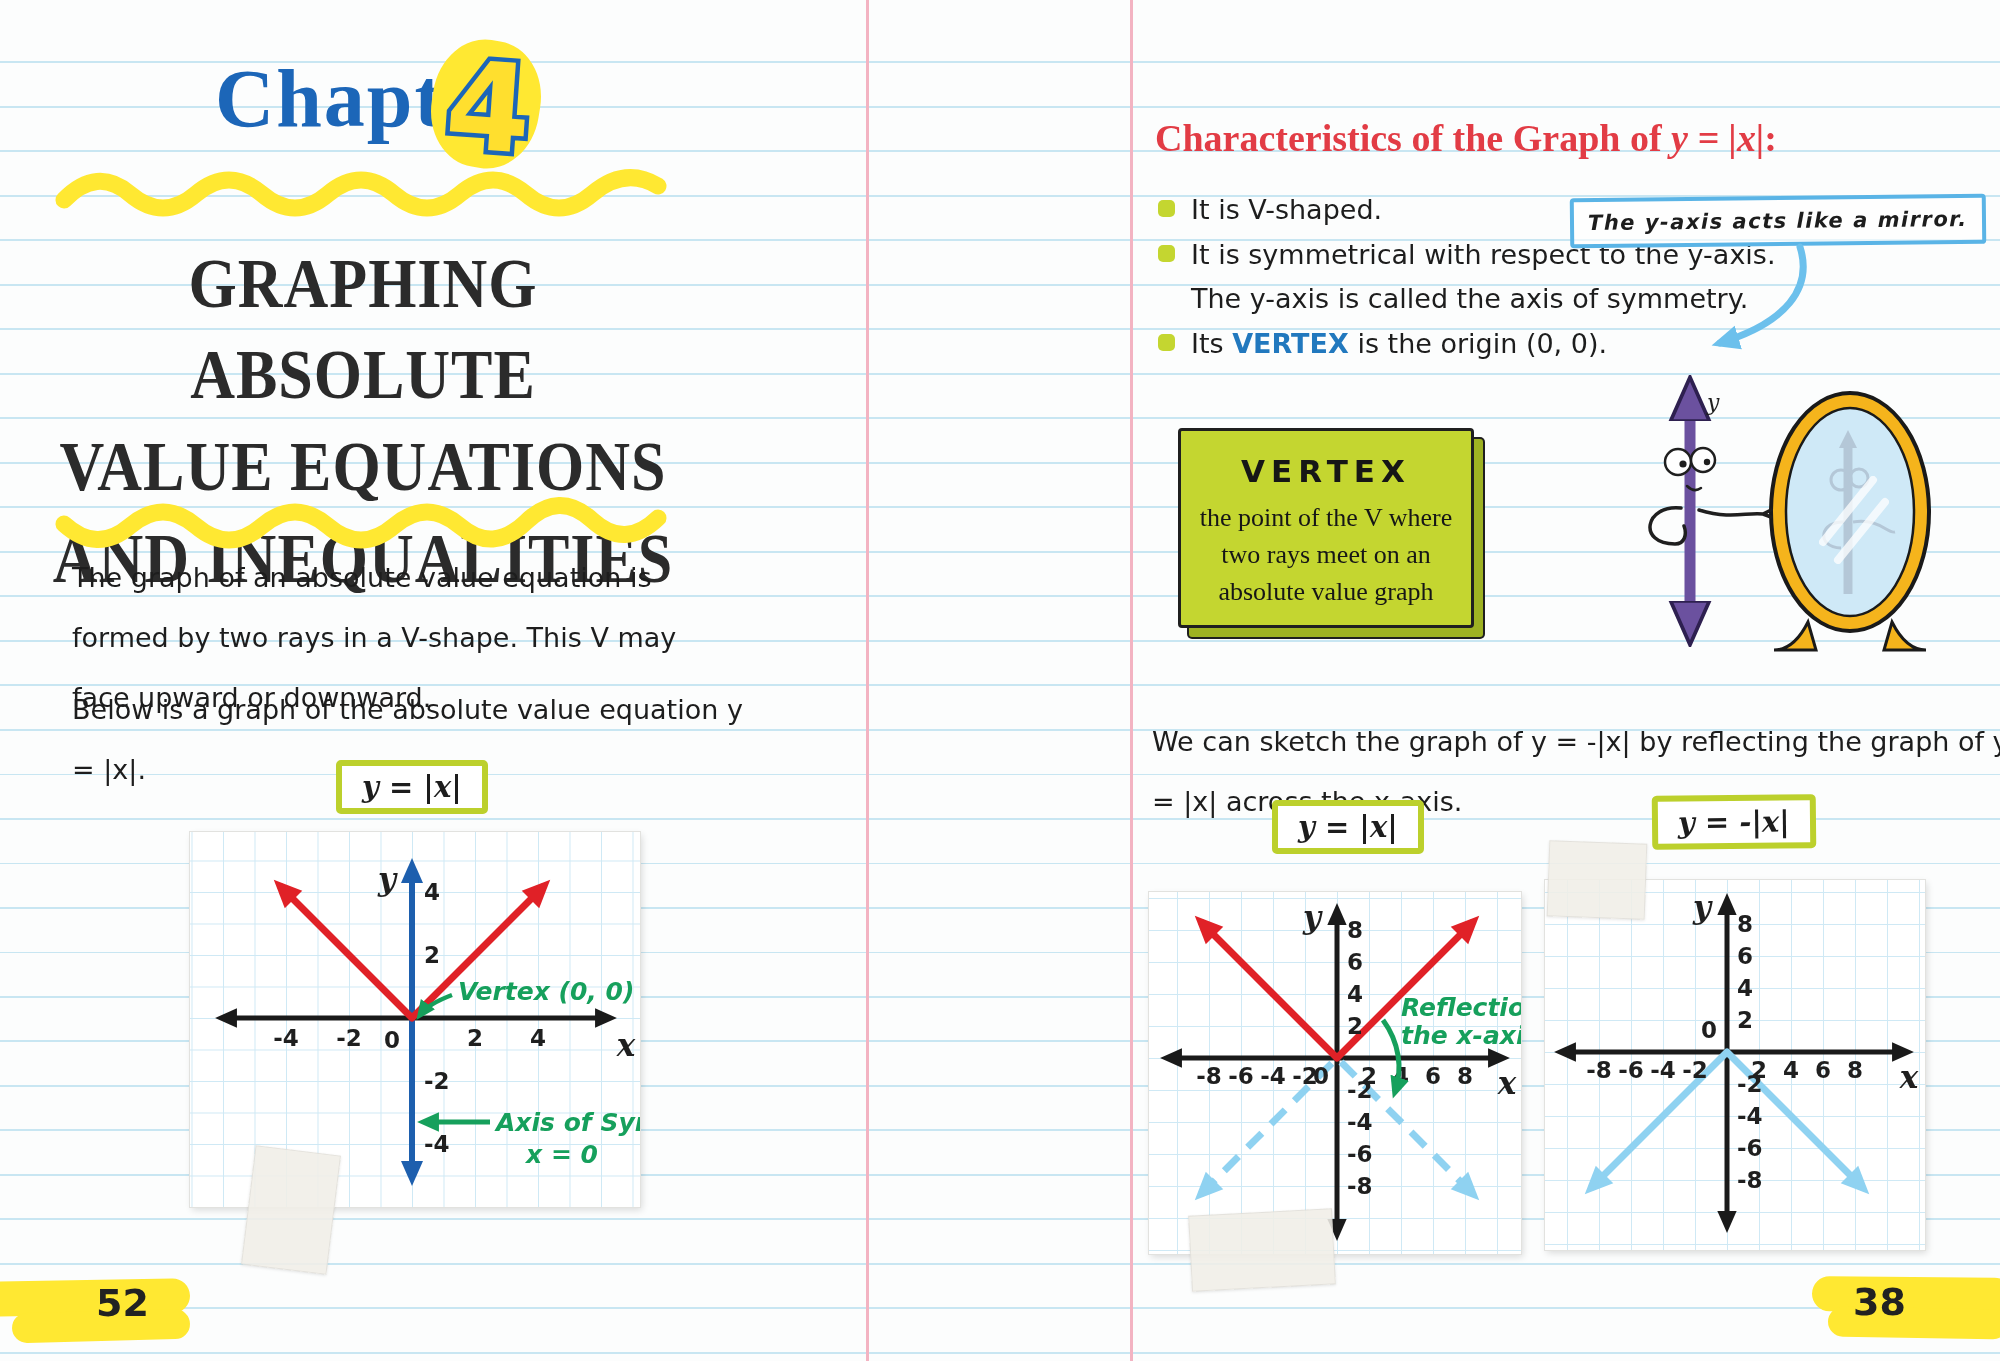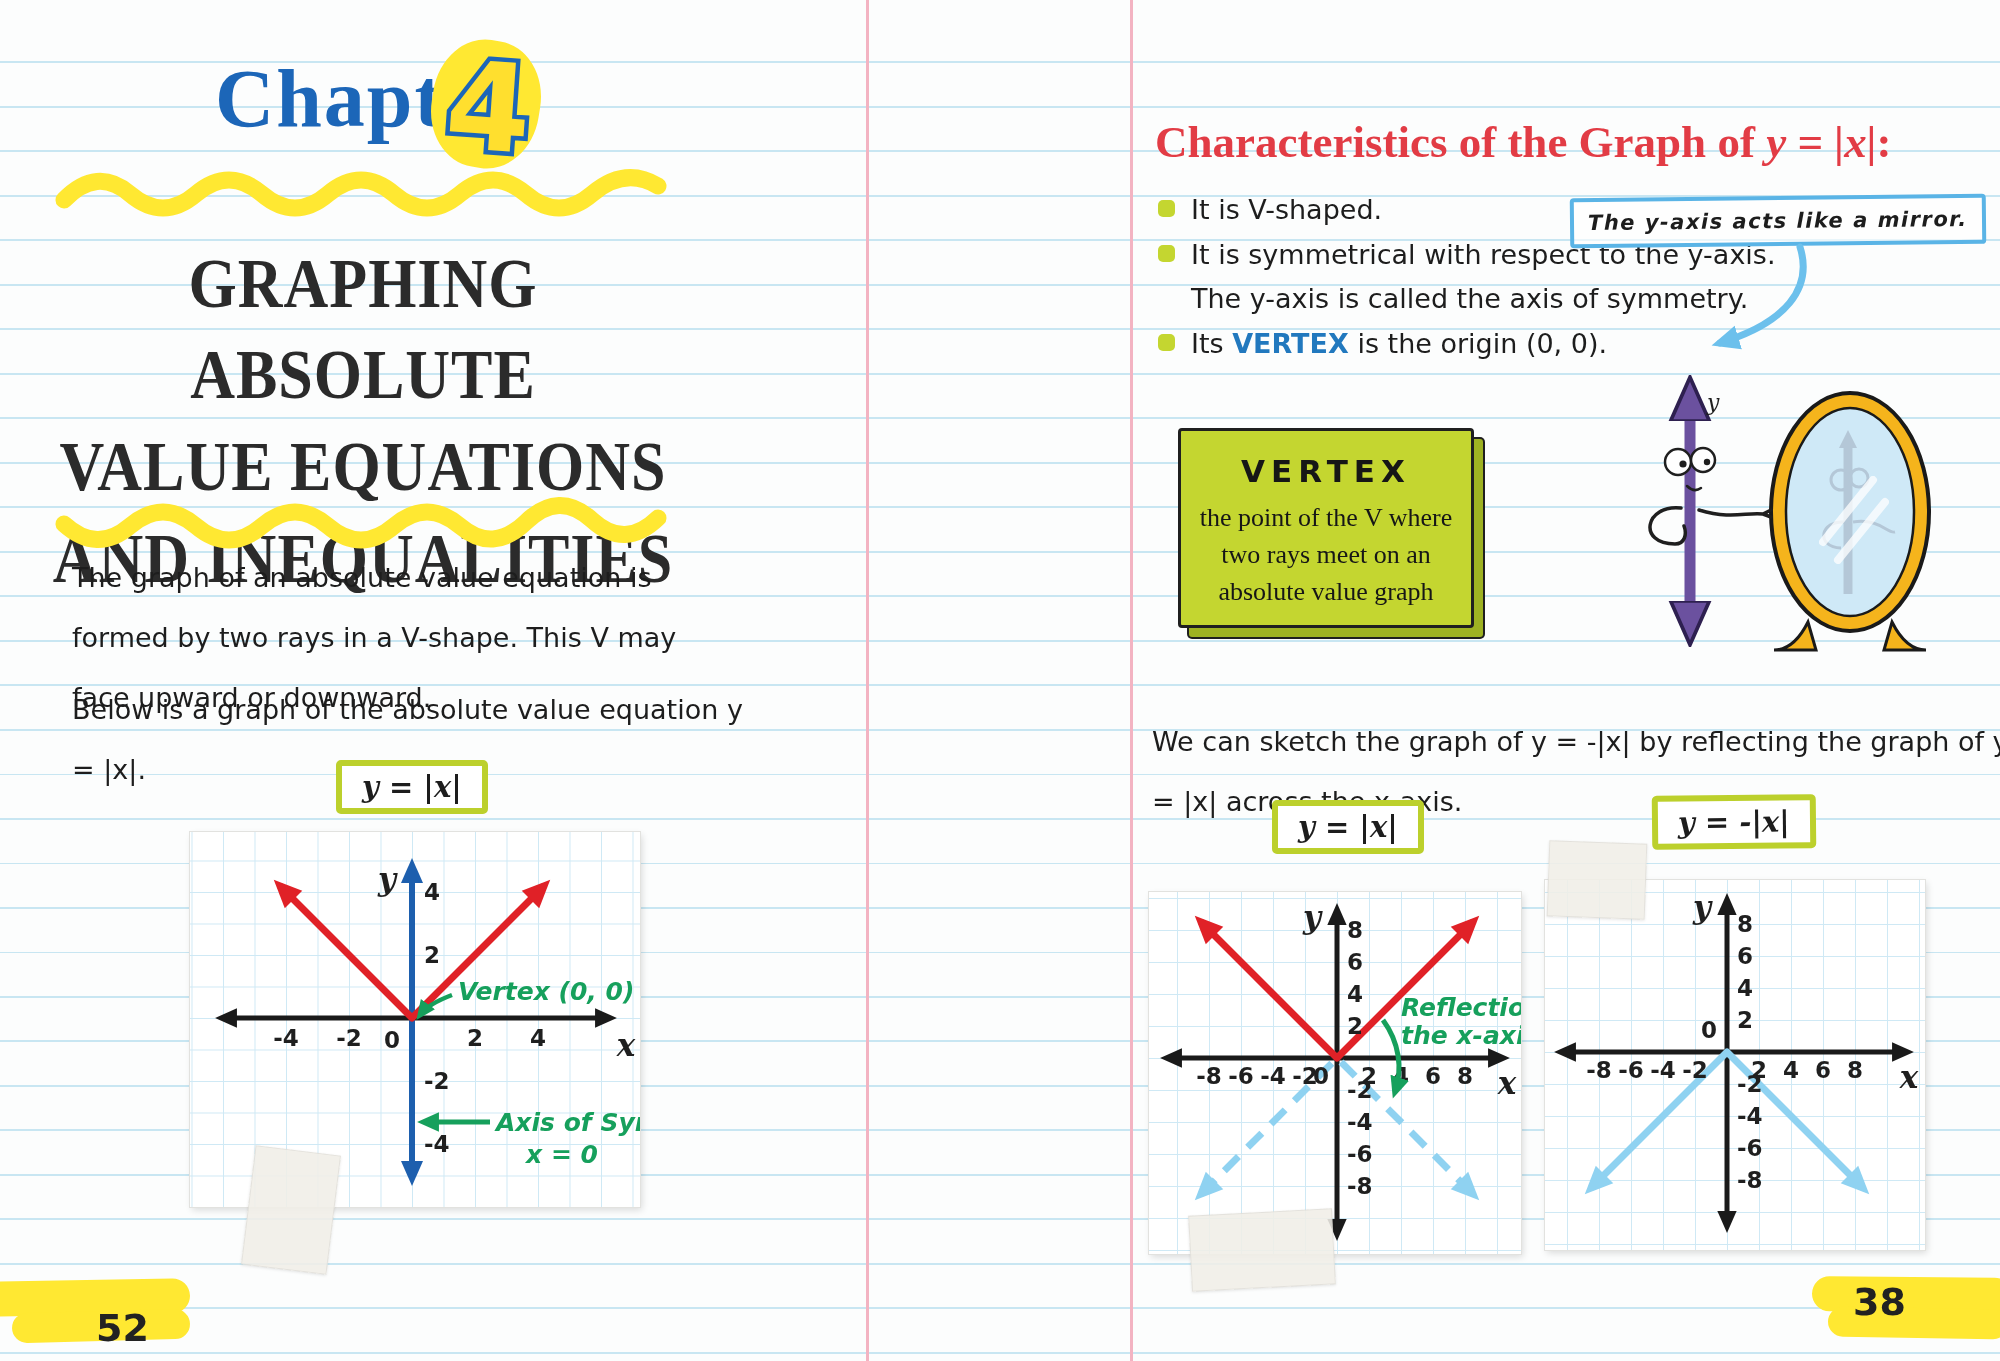--- a/index.html
+++ b/index.html
@@ -16,21 +16,21 @@
              color:#2b2b2b;text-align:center;letter-spacing:1px;transform:scaleY(1.13);transform-origin:top center;}
   .para{font-size:27px;line-height:60px;color:#1d1d1d;}
   .eqbox{background:#ffffff;border:6px solid #bcd02c;border-radius:5px;padding:4px 20px;
          font-family:"DejaVu Serif",serif;font-style:italic;font-weight:bold;font-size:29px;white-space:nowrap;}
   .gpaper{position:absolute;background:#ffffff;box-shadow:0 0 0 1px #e2e2df,2px 3px 7px rgba(0,0,0,.14);}
   .tape{position:absolute;background:rgba(240,238,231,.88);border:1px solid rgba(0,0,0,.06);
         box-shadow:0 1px 3px rgba(0,0,0,.10);}
   .pagenum{font-size:38px;font-weight:bold;color:#222;}
   .hl{position:absolute;background:#ffe832;border-radius:18px;}
   
-  .red-heading{font-family:"Liberation Serif",serif;font-weight:bold;font-size:45px;color:#e23c45;white-space:nowrap;}
+  .red-heading{font-family:"Liberation Serif",serif;font-weight:bold;font-size:38px;color:#e23c45;white-space:nowrap;}
   .red-heading .math{font-style:italic;}
   .bullets{font-size:27px;line-height:44.5px;}
   .bullet-row{white-space:nowrap;}
   .bmark{display:inline-block;width:17px;height:17px;background:#c4d630;border-radius:5px;
          margin-right:16px;position:relative;top:-2px;}
   .bindent{display:inline-block;width:33px;}
   .kw{color:#2178be;font-weight:bold;}
   .callout{border:4px solid #5ab4e6;border-radius:4px;background:rgba(255,255,255,.6);
            font-size:21px;font-style:italic;font-weight:bold;letter-spacing:1.5px;
            padding:9px 14px;transform:rotate(-0.6deg);white-space:nowrap;}
@@ -117,21 +117,21 @@
         <text x="268" y="168" class="note">Vertex (0, 0)</text>
         <line x1="300" y1="290" x2="234" y2="290" stroke="#16a05c" stroke-width="5" marker-end="url(#mkGrnL)"></line>
         <text x="306" y="299" class="note">Axis of Symmetry</text>
         <text x="372" y="331" text-anchor="middle" class="note">x = 0</text>
       </svg>
     </div>
     <div class="tape" style="left:248px;top:1150px;width:84px;height:118px;transform:rotate(7deg);"></div>
 
     <div class="hl" style="left:-25px;top:1280px;width:215px;height:35px;transform:rotate(-1deg);"></div>
     <div class="hl" style="left:12px;top:1311px;width:178px;height:30px;transform:rotate(-1.5deg);"></div>
-    <div class="abs pagenum" style="left:96px;top:1281px;margin-top:25px;">52</div>
+    <div class="abs pagenum" style="left:96px;top:1281px;">52</div>
   </div>
 
   <div>
 
     <div class="abs red-heading" style="left:1155px;top:116px;"><span>Characteristics of the Graph of </span><span class="math">y = |x|</span><span>:</span></div>
 
     <div class="abs bullets" style="left:1158px;top:188px;">
       <div class="bullet-row"><span class="bmark"></span><span>It is V-shaped.</span></div>
       <div class="bullet-row"><span class="bmark"></span><span>It is symmetrical with respect to the y-axis.</span></div>
       <div class="bullet-row"><span class="bindent"></span><span>The y-axis is called the axis of symmetry.</span></div>

